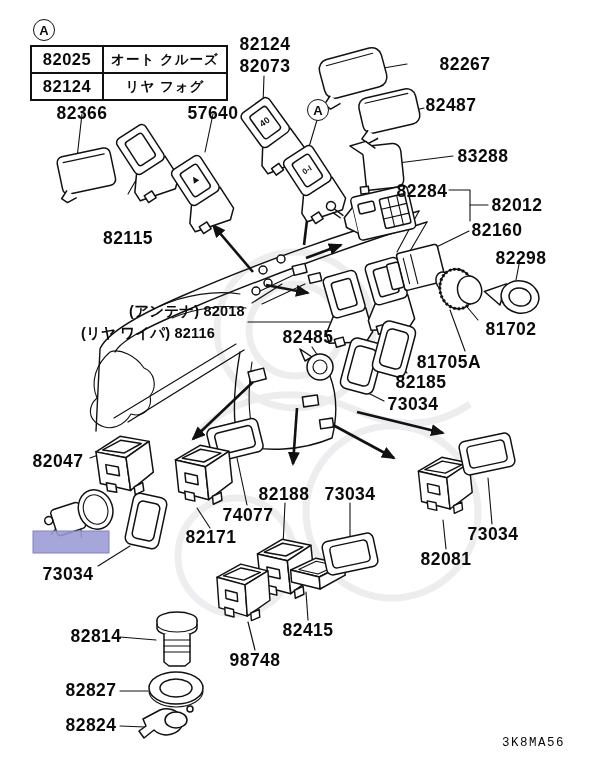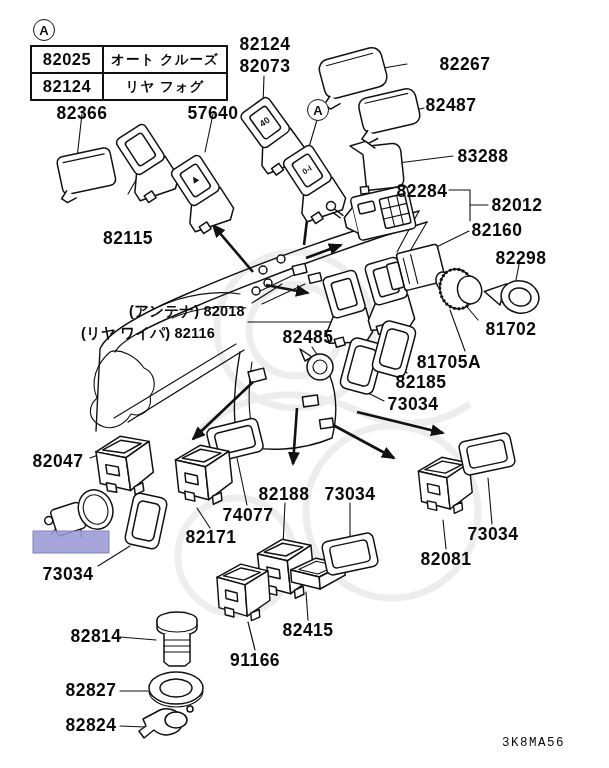--- a/index.html
+++ b/index.html
@@ -343,18 +343,18 @@
 <div class="callout" style="left:413px;top:396px;">73034</div>
 <div class="callout" style="left:58px;top:453px;">82047</div>
 <div class="callout" style="left:68px;top:566px;">73034</div>
 <div class="callout" style="left:248px;top:507px;">74077</div>
 <div class="callout" style="left:211px;top:529px;">82171</div>
 <div class="callout" style="left:284px;top:486px;">82188</div>
 <div class="callout" style="left:350px;top:486px;">73034</div>
 <div class="callout" style="left:446px;top:551px;">82081</div>
 <div class="callout" style="left:493px;top:526px;">73034</div>
 <div class="callout" style="left:308px;top:622px;">82415</div>
-<div class="callout" style="left:255px;top:652px;">91166</div>
+<div class="callout" style="left:255px;top:652px;">98748</div>
 <div class="callout" style="left:80px;top:628px;margin-left:16px;">82814</div>
 <div class="callout" style="left:91px;top:682px;">82827</div>
 <div class="callout" style="left:91px;top:717px;">82824</div>
 
 <div class="doc-code">3K8MA56</div>
 
 </body></html>

